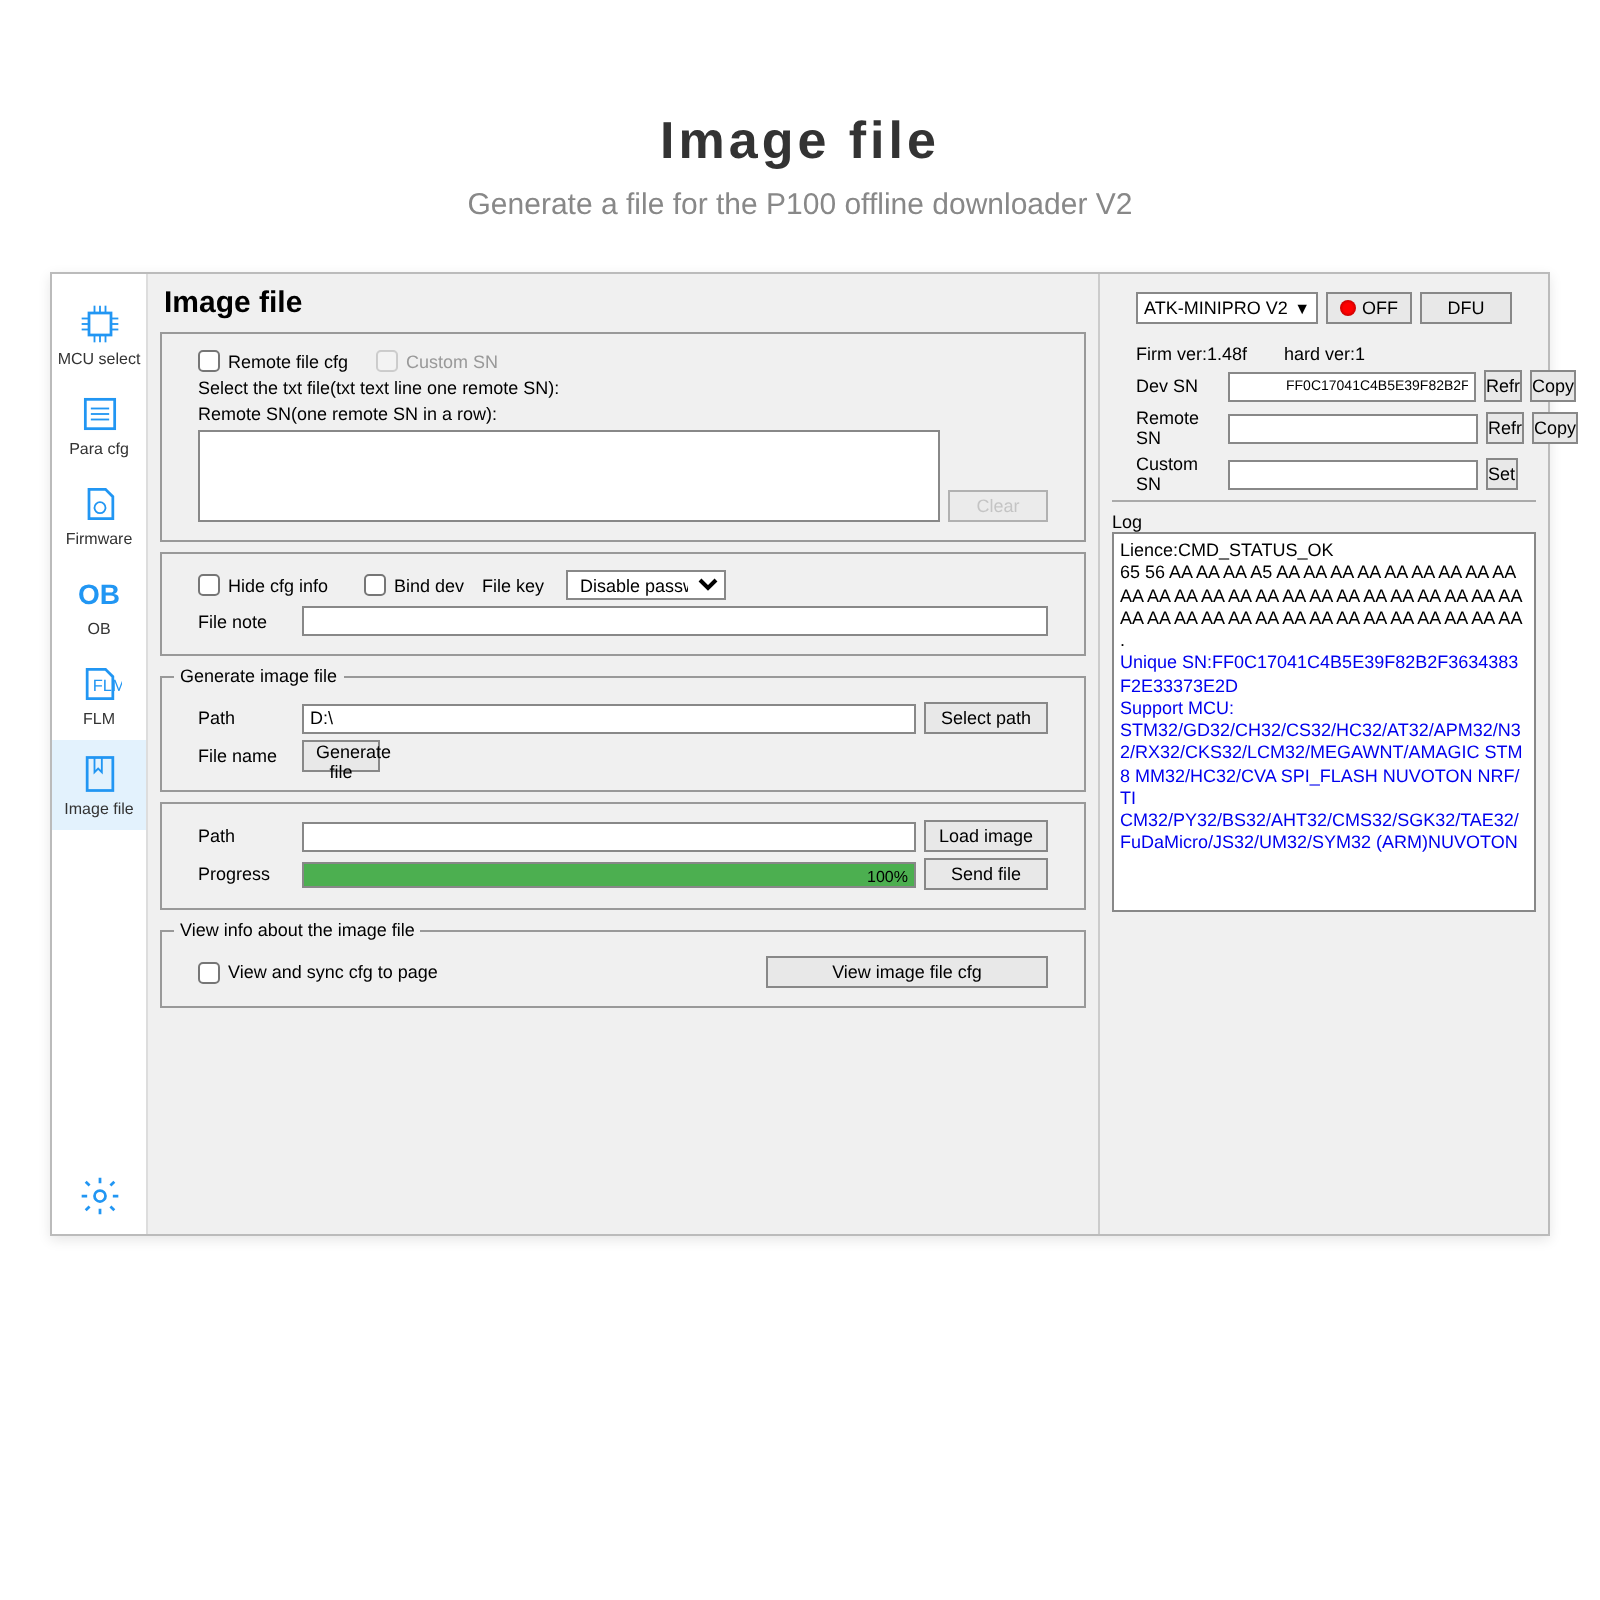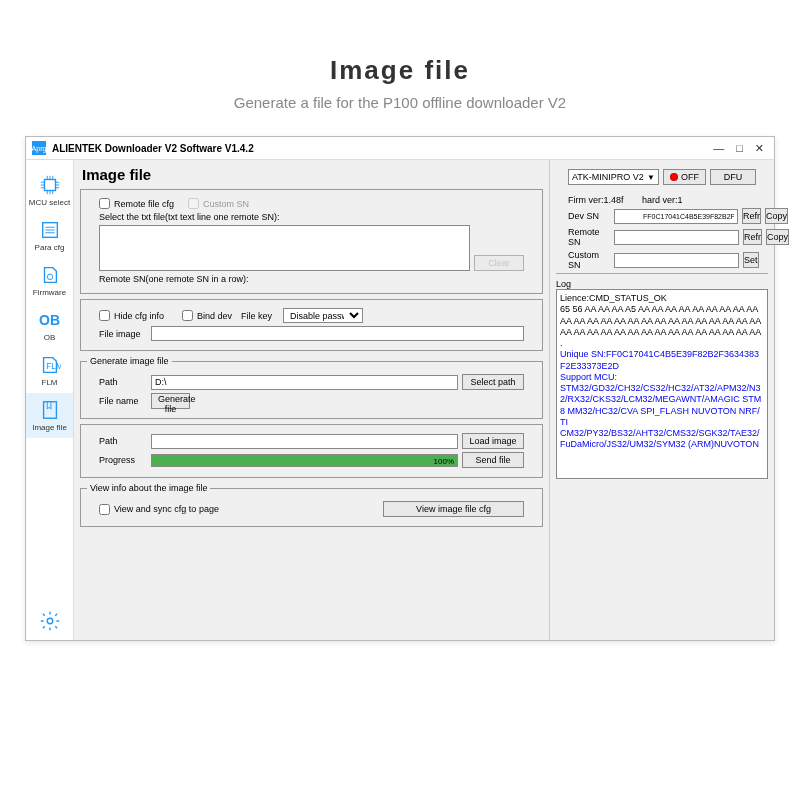--- a/index.html
+++ b/index.html
@@ -45,29 +45,20 @@
 </style>
 </head>
 <body>
 
 <div class="banner">
   <h1>Image file</h1>
   <p>Generate a file for the P100 offline downloader V2</p>
 </div>
 
 <div class="window">
-  <div class="titlebar">
-    <div class="app-icon">Aprg</div>
-    <div class="titlebar-text">ALIENTEK  Downloader V2 Software V1.4.2</div>
-    <div class="win-controls">
-      <span>—</span>
-      <span>□</span>
-      <span>✕</span>
-    </div>
-  </div>
   <div class="body-area">
     <div class="sidebar">
       <div class="side-item">
         <svg class="side-icon" viewBox="0 0 24 24">
             <rect x="6" y="6" width="12" height="12" fill="none" stroke="#2196F3" stroke-width="1.5"></rect>
             <line x1="9" y1="2" x2="9" y2="6" stroke="#2196F3"></line>
             <line x1="12" y1="2" x2="12" y2="6" stroke="#2196F3"></line>
             <line x1="15" y1="2" x2="15" y2="6" stroke="#2196F3"></line>
             <line x1="9" y1="18" x2="9" y2="22" stroke="#2196F3"></line>
             <line x1="12" y1="18" x2="12" y2="22" stroke="#2196F3"></line>
@@ -130,40 +121,40 @@
       <fieldset>
         <div class="row">
           <input type="checkbox" style="">
           <span class="lbl" style="min-width:70px;">Remote file cfg</span>
           <input type="checkbox" disabled="" style="">
           <span class="lbl" style="color:#999">Custom SN</span>
         </div>
         <div class="row">
             <span class="lbl" style="min-width:auto">Select the txt file(txt text line one remote SN):</span>
           </div>
+        <div class="row">
+            <span class="lbl" style="min-width:auto">Remote SN(one remote SN in a row):</span>
+          </div>
         <div class="row" style="align-items:flex-end;">
           <textarea rows="4" class="flex-fill" style=""></textarea>
           <button class="btn" disabled="" style="width:50px;opacity:0.6">Clear</button>
         </div>
-        <div class="row">
-            <span class="lbl" style="min-width:auto">Remote SN(one remote SN in a row):</span>
-          </div>
       </fieldset>
 
       <fieldset>
         <div class="row">
           <input type="checkbox" style="">
           <span class="lbl" style="min-width:64px">Hide cfg info</span>
           <input type="checkbox" style="">
           <span class="lbl" style="min-width:40px">Bind dev</span>
           <span class="lbl" style="min-width:38px">File key</span>
           <select style="width:80px;"><option>Disable passw</option></select>
         </div>
         <div class="row">
-          <span class="lbl">File image</span>
+          <span class="lbl">File note</span>
           <input type="text" class="flex-fill" style="">
         </div>
       </fieldset>
 
       <fieldset>
         <legend>Generate image file</legend>
         <div class="row">
           <span class="lbl">Path</span>
           <input type="text" class="flex-fill" value="D:\" style="">
           <button class="btn" style="width:62px;">Select path</button>

